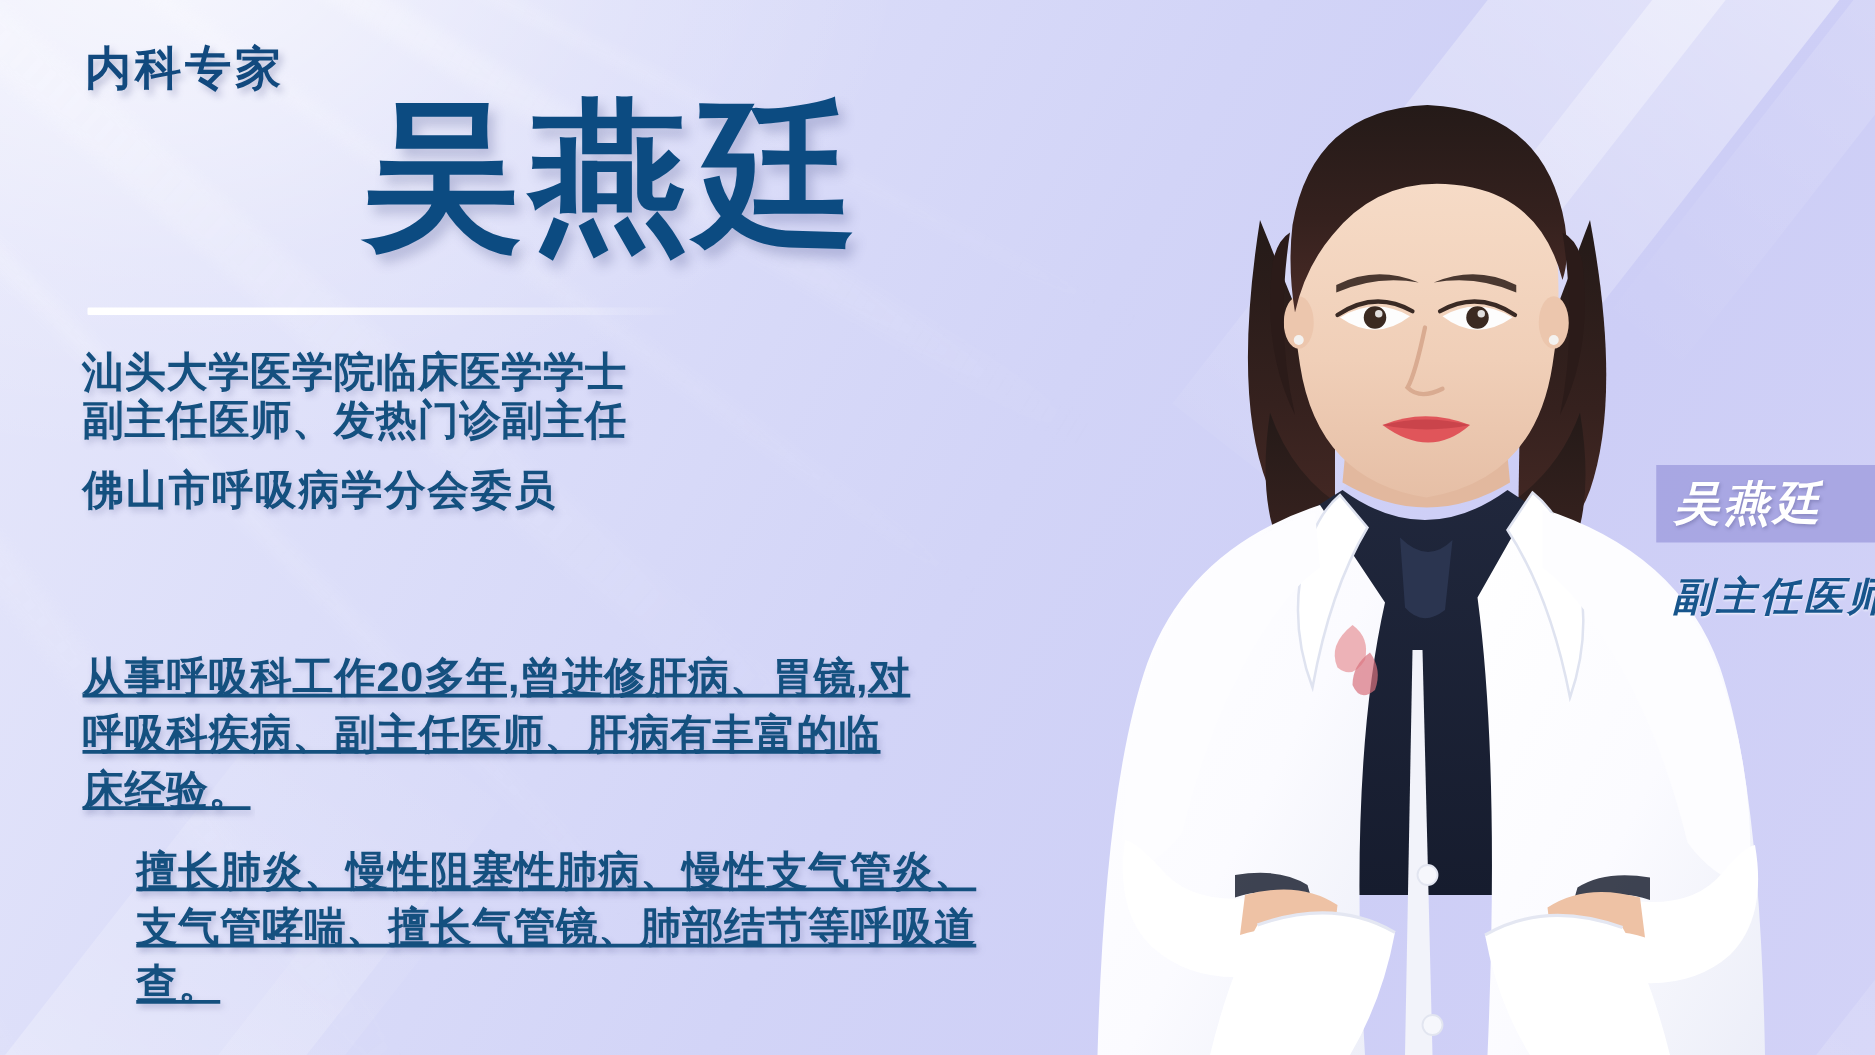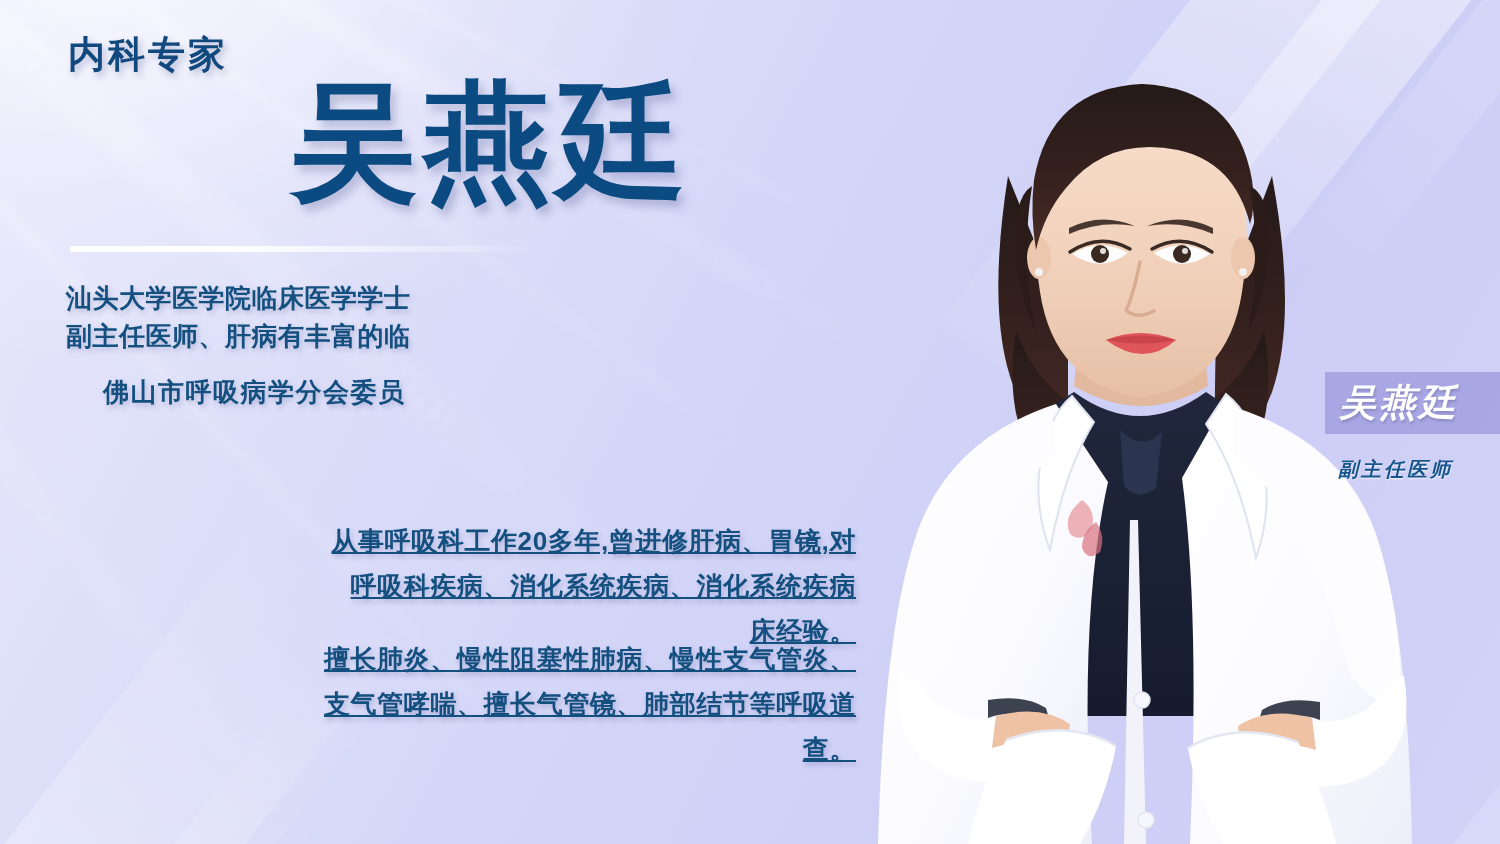--- a/index.html
+++ b/index.html
@@ -92,31 +92,30 @@
 
   .divider {
     position:absolute; left:70px; top:246px;
     width:475px; height:6px;
     background:linear-gradient(90deg, #ffffff 0%, #ffffff 34%, rgba(255,255,255,0.55) 62%, rgba(255,255,255,0.0) 100%);
     border-radius:1px;
   }
 
   .block { position:absolute; left:66px; color:#14507f; }
   .block .ln {
-    font-size:26px; font-weight:bold; line-height:38px;
+    font-size:33px; font-weight:bold; line-height:38px;
     letter-spacing:1.2px;
     text-shadow:2px 3px 5px rgba(95,100,155,0.30);
     white-space:nowrap;
-    text-align:right;
   }
 
   #blk-credentials { top:279px; }
-  #blk-memberships { top:373px;margin-left:37px; }
+  #blk-memberships { top:373px; }
   #blk-experience  { top:519px; width:790px; }
-  #blk-specialty   { top:637px; width:790px; }
+  #blk-specialty   { top:674px; width:790px;margin-left:43px; }
 
   #blk-credentials .ln { letter-spacing:0.5px; }
   #blk-memberships .ln { letter-spacing:1.5px; }
   #blk-experience .ln, #blk-specialty .ln { letter-spacing:0.6px; line-height:45px;text-decoration:underline; }
 
   
   #badge { position:absolute; left:1325px; top:372px; width:175px; }
   #badge .bar {
     background:rgba(146,142,214,0.62);
     padding:8px 6px 9px 14px;
@@ -124,21 +123,21 @@
     display:flex; align-items:center;
   }
   #badge .bar .nm {
     font-size:37px; font-weight:bold; font-style:italic;
     color:#ffffff; letter-spacing:3px; line-height:1;
     text-shadow:1px 2px 3px rgba(60,60,110,0.30);
     white-space:nowrap;
   }
   #badge .sub {
     margin-top:22px; padding-left:13px;
-    font-size:20px; font-weight:bold; font-style:italic;
+    font-size:32px; font-weight:bold; font-style:italic;
     color:#17558c; letter-spacing:3px;
     text-shadow:0 1px 2px rgba(255,255,255,0.85);
     white-space:nowrap;
   }
 </style>
 </head>
 <body>
 
 <div id="card">
 
@@ -262,30 +261,30 @@
   </div>
 
   <div class="eyebrow">内科专家</div>
 
   <div class="bigname">吴燕廷</div>
 
   <div class="divider"></div>
 
   <div class="block" id="blk-credentials">
     <div class="ln">汕头大学医学院临床医学学士</div>
-    <div class="ln">副主任医师、肝病有丰富的临</div>
+    <div class="ln">副主任医师、发热门诊副主任</div>
   </div>
 
   <div class="block" id="blk-memberships">
     <div class="ln">佛山市呼吸病学分会委员</div>
   </div>
 
   <div class="block" id="blk-experience">
     <div class="ln">从事呼吸科工作20多年,曾进修肝病、胃镜,对</div>
-    <div class="ln">呼吸科疾病、消化系统疾病、消化系统疾病</div>
+    <div class="ln">呼吸科疾病、副主任医师、肝病有丰富的临</div>
     <div class="ln">床经验。</div>
   </div>
 
   <div class="block" id="blk-specialty">
     <div class="ln">擅长肺炎、慢性阻塞性肺病、慢性支气管炎、</div>
     <div class="ln">支气管哮喘、擅长气管镜、肺部结节等呼吸道</div>
     <div class="ln">查。</div>
   </div>
 
   <div id="badge">

